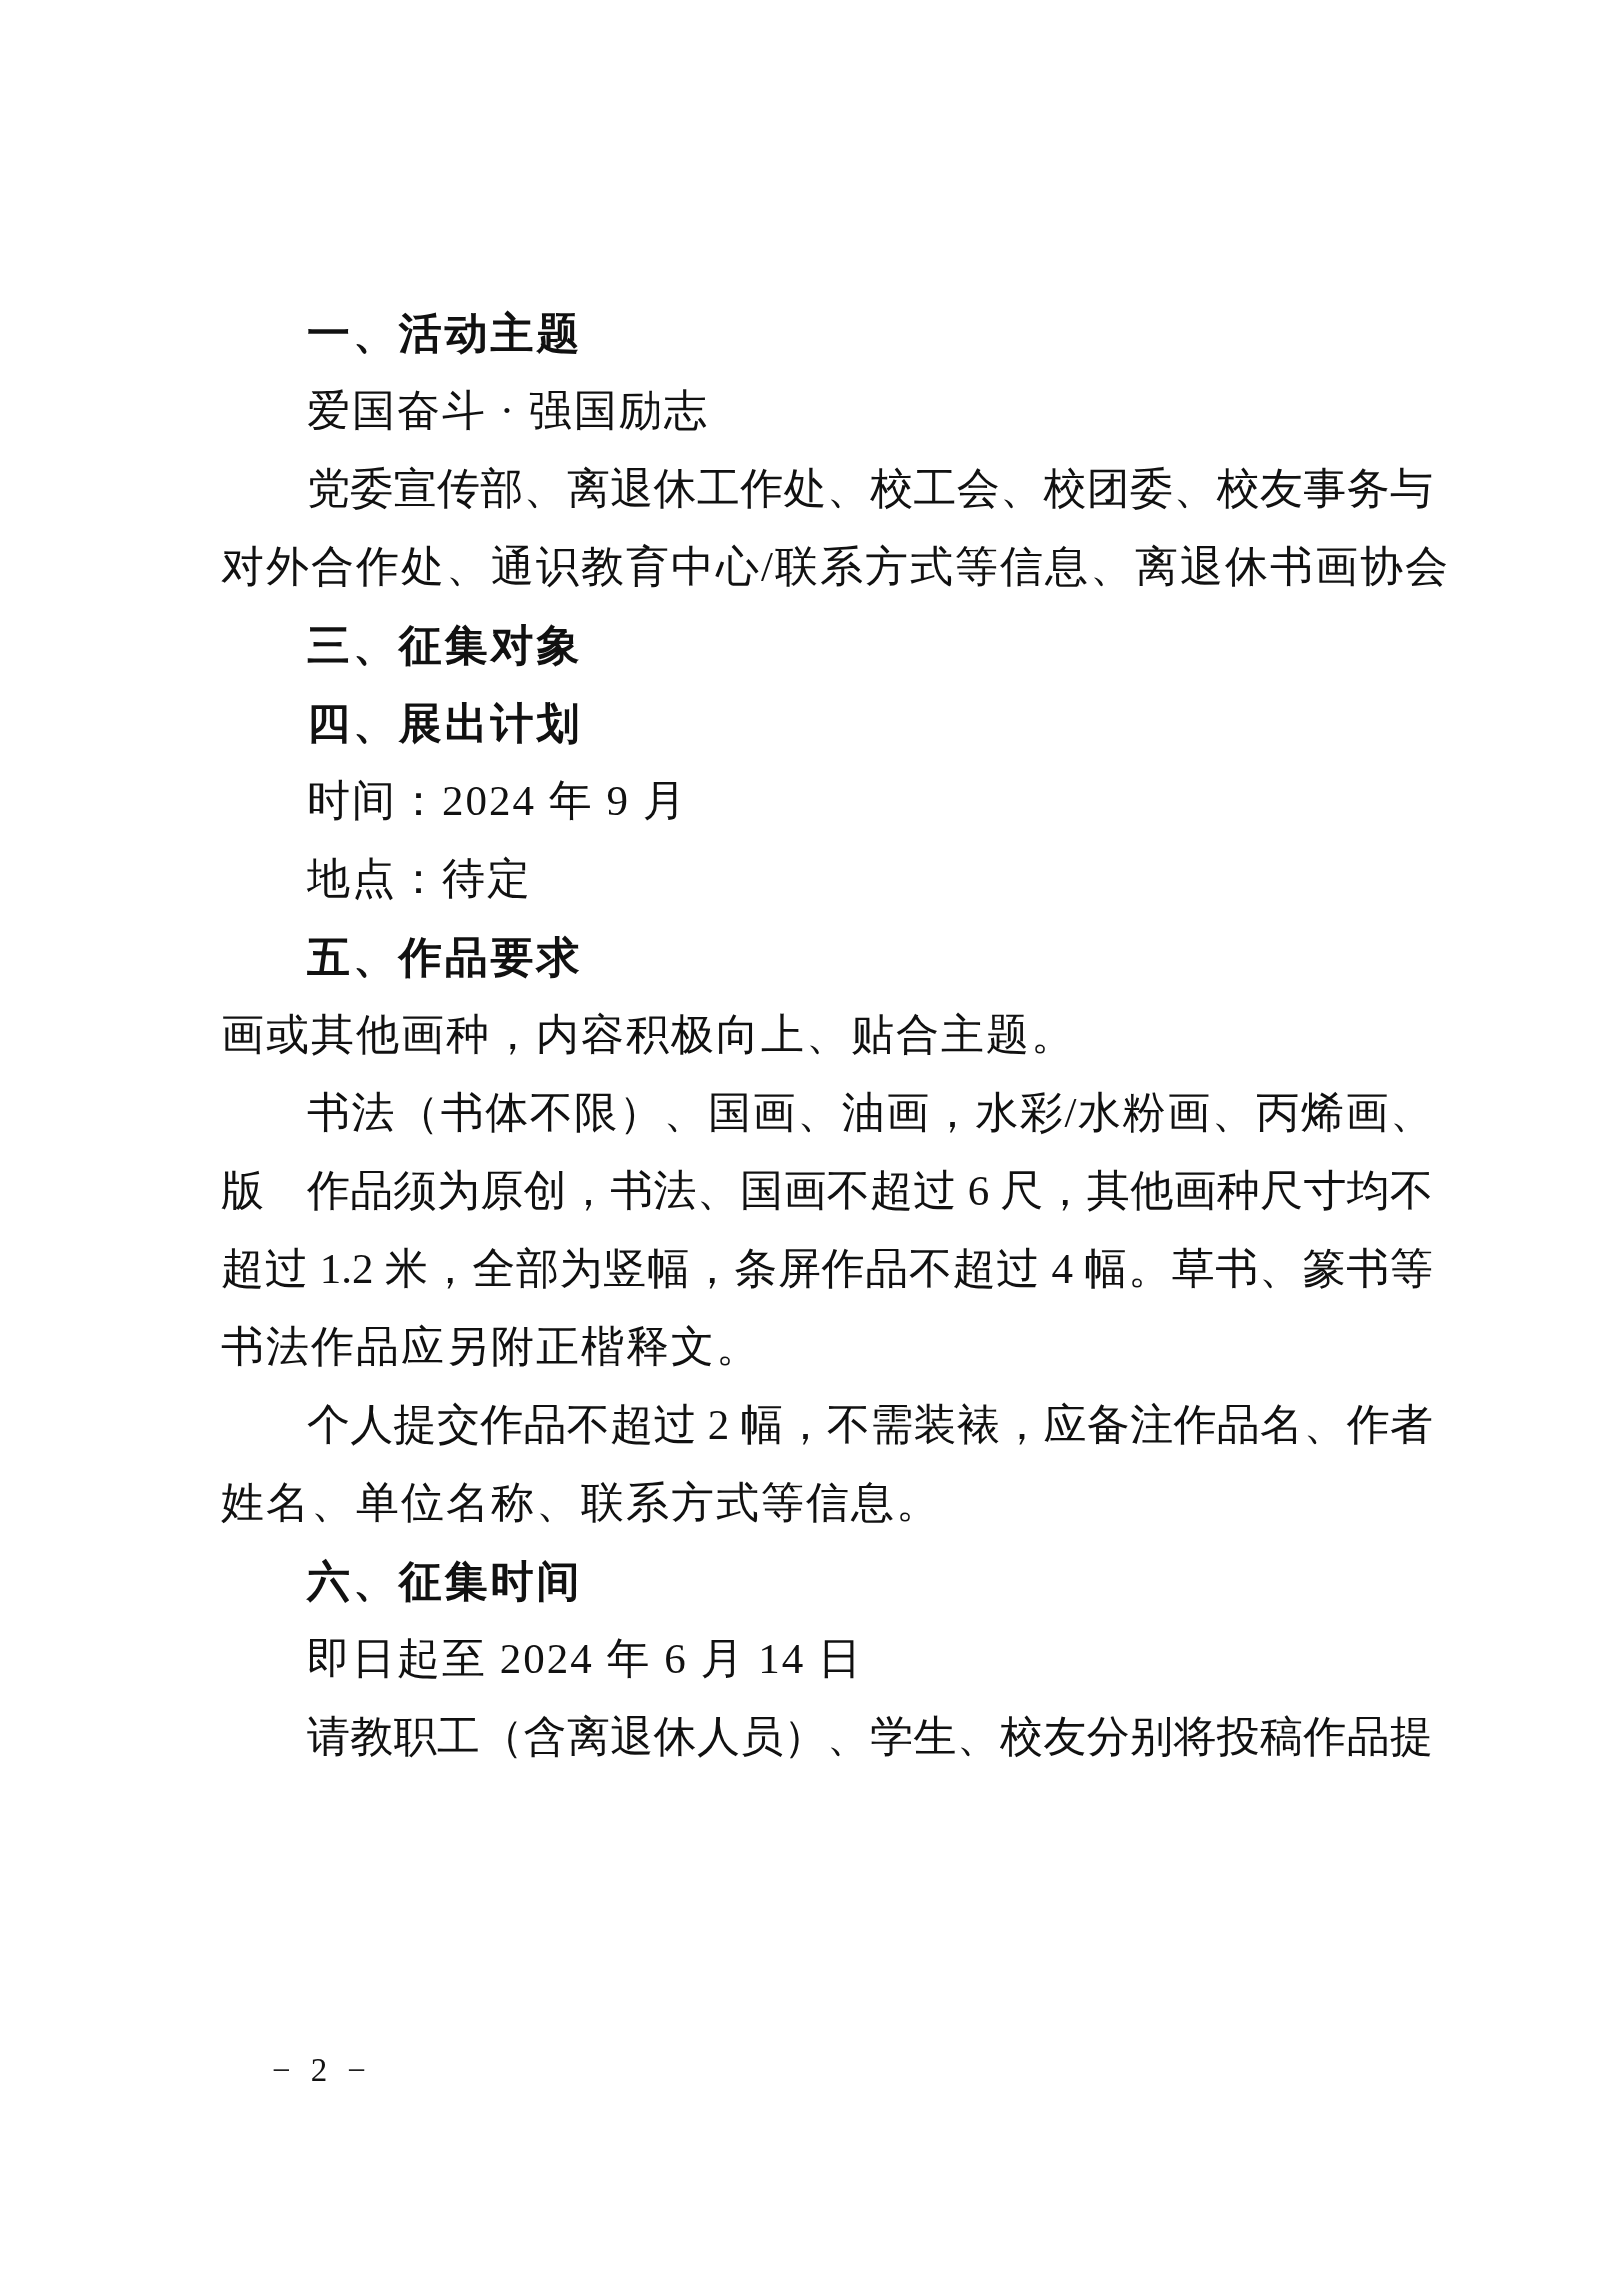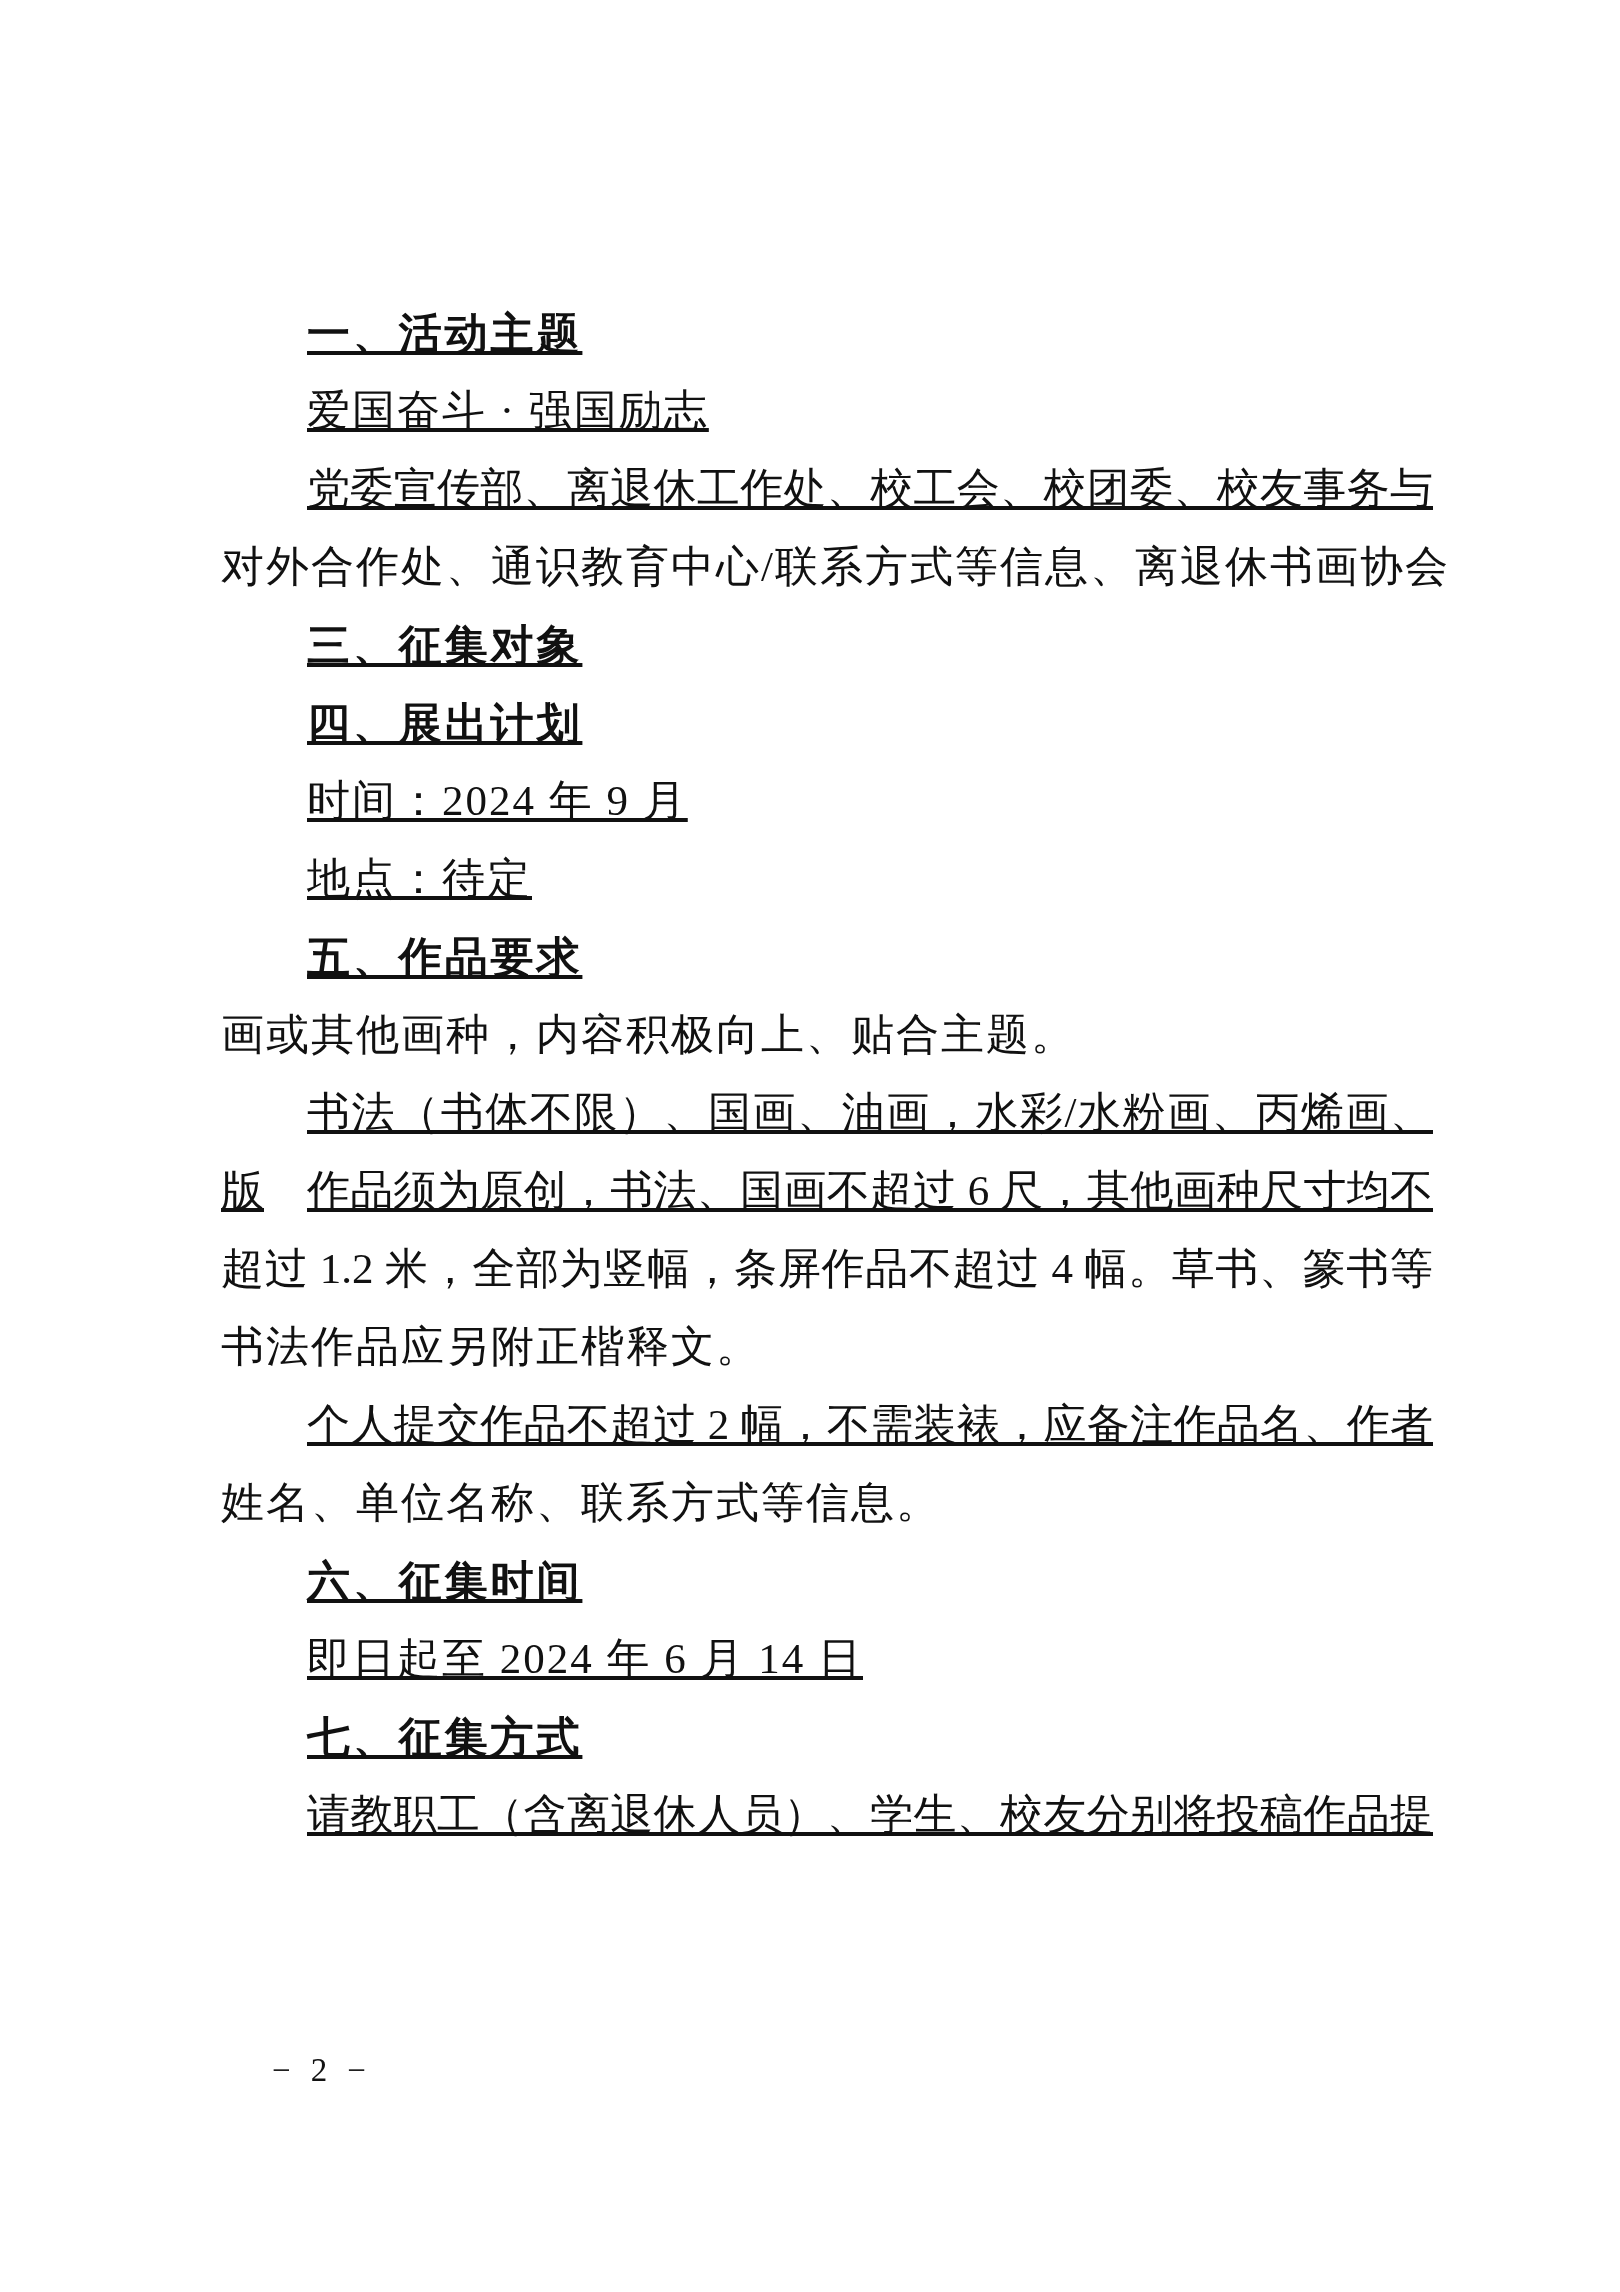--- a/index.html
+++ b/index.html
@@ -29,21 +29,20 @@
     letter-spacing: 2px;
     white-space: nowrap;
   }
   .line.heading {
     font-family: "Liberation Sans", "DejaVu Sans", sans-serif;
     font-weight: 700;
     letter-spacing: 2.9px;
   }
   .line.indent {
     text-indent: 86px;
-    text-decoration: underline;
   }
   .line.justify {
     white-space: normal;
     text-align: justify;
     text-align-last: justify;
     letter-spacing: 0;
   }
   .page-number {
     position: absolute;
     left: 272px;
@@ -71,19 +70,18 @@
     <div class="line heading indent">五、作品要求</div>
     <div class="line">画或其他画种，内容积极向上、贴合主题。</div>
     <div class="line indent justify">书法（书体不限）、国画、油画，水彩/水粉画、丙烯画、版</div>
     <div class="line indent justify">作品须为原创，书法、国画不超过 6 尺，其他画种尺寸均不</div>
     <div class="line justify">超过 1.2 米，全部为竖幅，条屏作品不超过 4 幅。草书、篆书等</div>
     <div class="line">书法作品应另附正楷释文。</div>
     <div class="line indent justify">个人提交作品不超过 2 幅，不需装裱，应备注作品名、作者</div>
     <div class="line">姓名、单位名称、联系方式等信息。</div>
     <div class="line heading indent">六、征集时间</div>
     <div class="line indent">即日起至 2024 年 6 月 14 日</div>
-    <div class="line heading indent">七、征集方式</div>
     <div class="line indent justify">请教职工（含离退休人员）、学生、校友分别将投稿作品提</div>
   </div>
 
   <div class="page-number">− 2 −</div>
 </div>
 
 
 </body></html>

